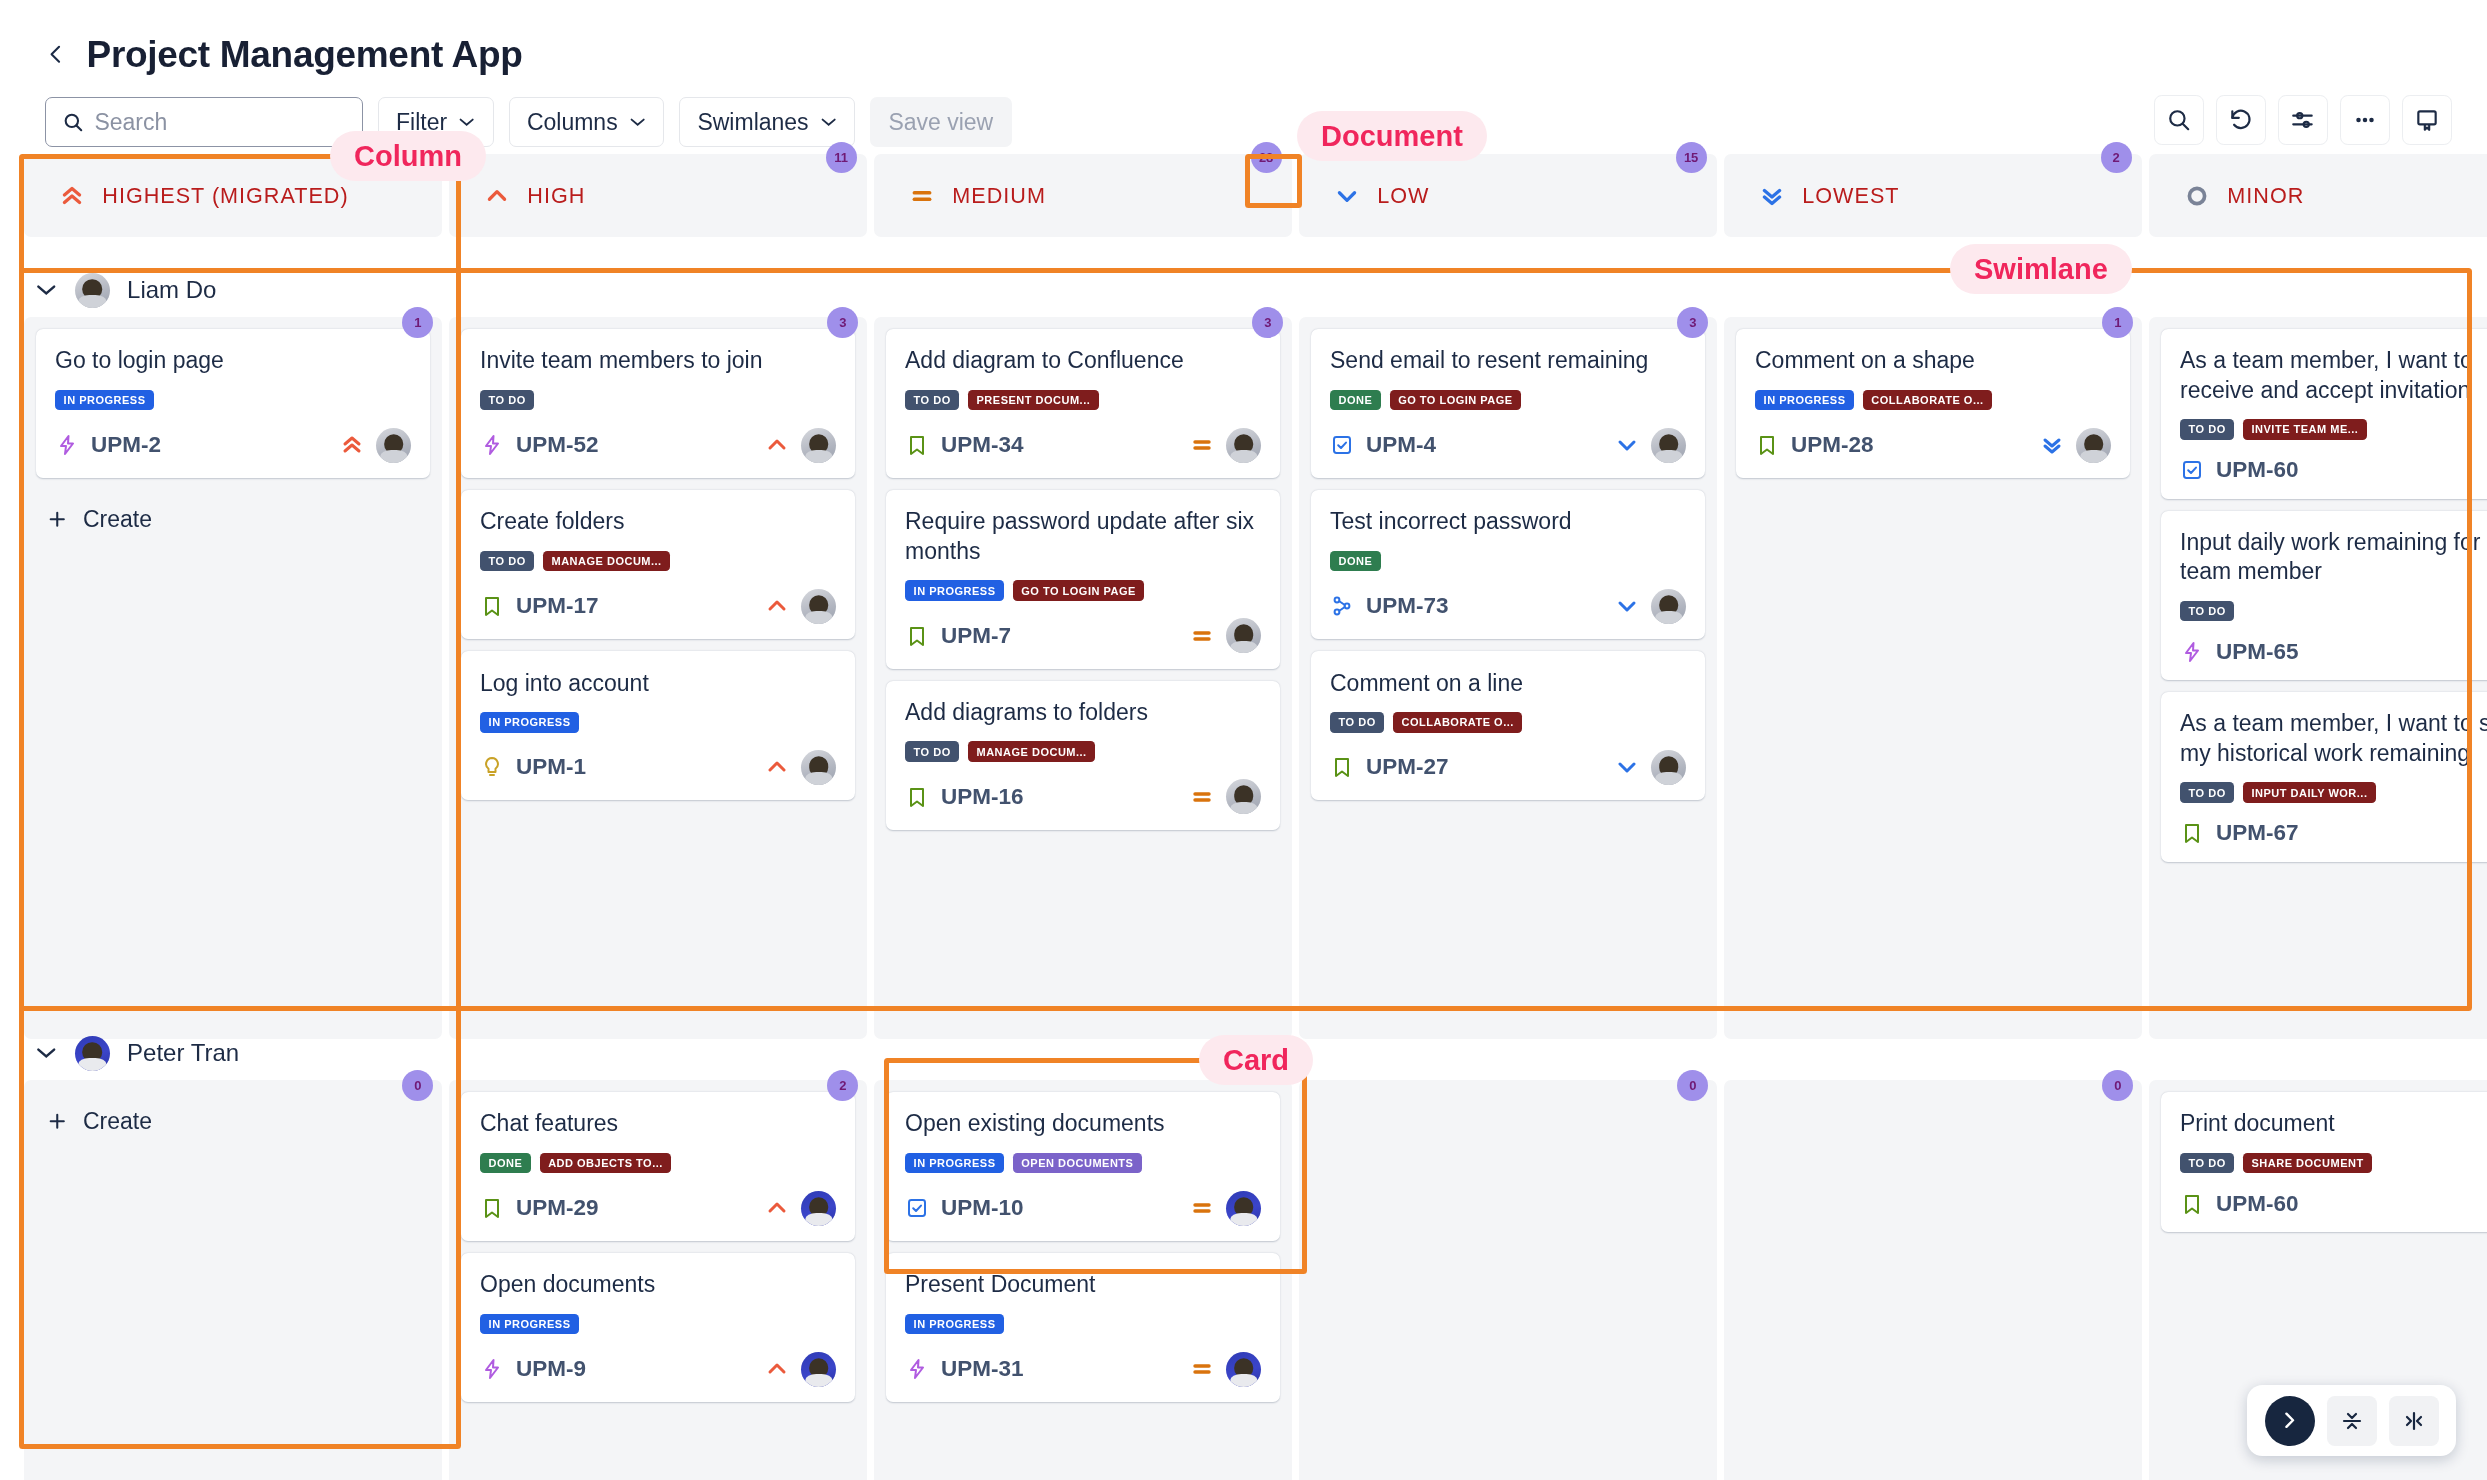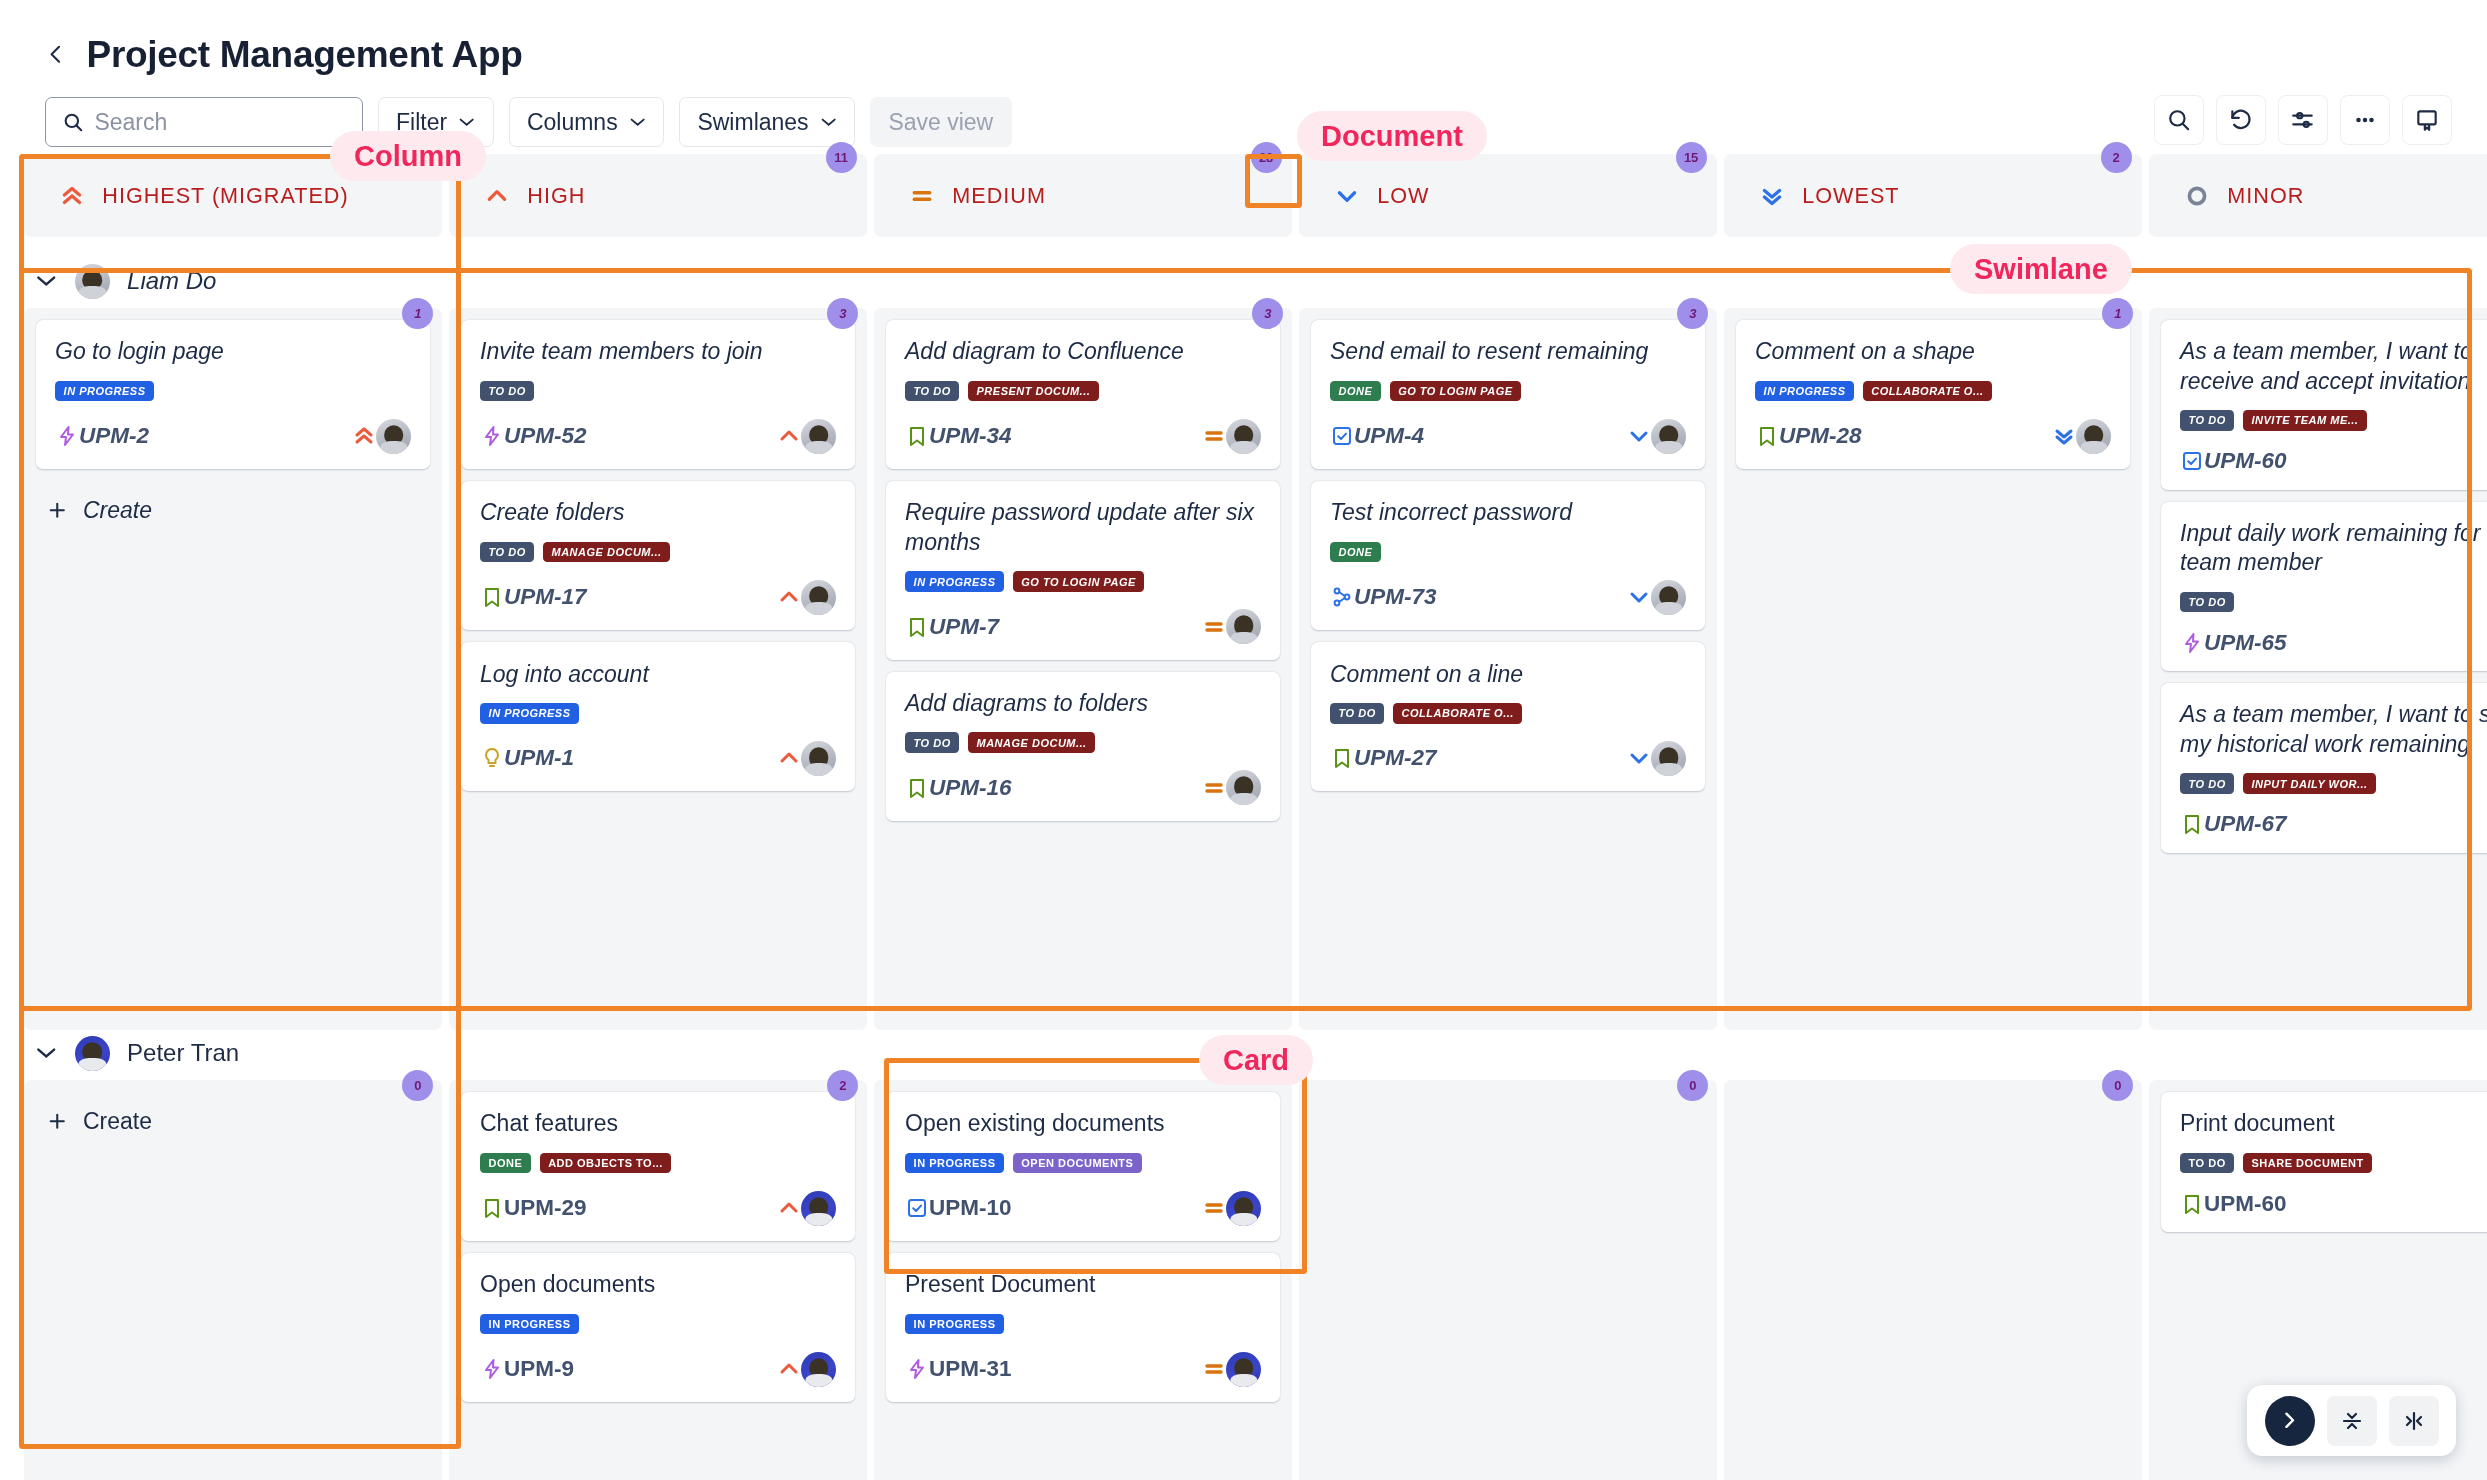--- a/index.html
+++ b/index.html
@@ -120,21 +120,21 @@
     font-size: 11px; font-weight: bold; letter-spacing: 0.5px; color: #fff;
     padding: 4.3px 8.6px; border-radius: 4.3px; white-space: nowrap;
   }
   .tag.todo { background: #42526e; }
   .tag.prog { background: #2160e3; }
   .tag.done { background: #2e7d4f; }
   .tag.lbl  { background: #7f1d1d; }
   .tag.lbl2 { background: #7b63c9; }
 
   .card-foot {
-    display: flex; align-items: center; margin-top: 17.3px; 
+    display: flex; align-items: center; margin-top: 17.3px; gap: 12px;
   }
   .card-foot .key { font-size: 22.5px; font-weight: bold; color: #42526e; }
   .card-foot .spacer { flex: 1; }
 
   .create-row {
     display: flex; align-items: center; gap: 14px;
     padding: 15.5px 10.4px; font-size: 23px; color: #1d2b45;
   }
 
   
@@ -316,21 +316,21 @@
     <div class="col-head">
       <span>
         <svg width="26" height="26" viewBox="0 0 24 24" fill="none" stroke="#7a8397" stroke-width="3.4">
             <circle cx="12" cy="12" r="7"></circle>
           </svg>
       </span>
       <span class="label">MINOR</span>
     </div>
   </div>
 
-  <div class="swimlane" style="top:100px;font-style:italic;">
+  <div class="swimlane" style="top:109px;">
     <div class="lane-header">
       <span>
         <svg width="22.5" height="14" viewBox="0 0 20 12" fill="none" stroke="#1d2b45" stroke-width="2.2" stroke-linecap="round">
             <polyline points="3 3 10 9 17 3"></polyline>
           </svg>
       </span>
       <span class="avatar"></span>
       <span class="nm">Liam Do</span>
     </div>
 

